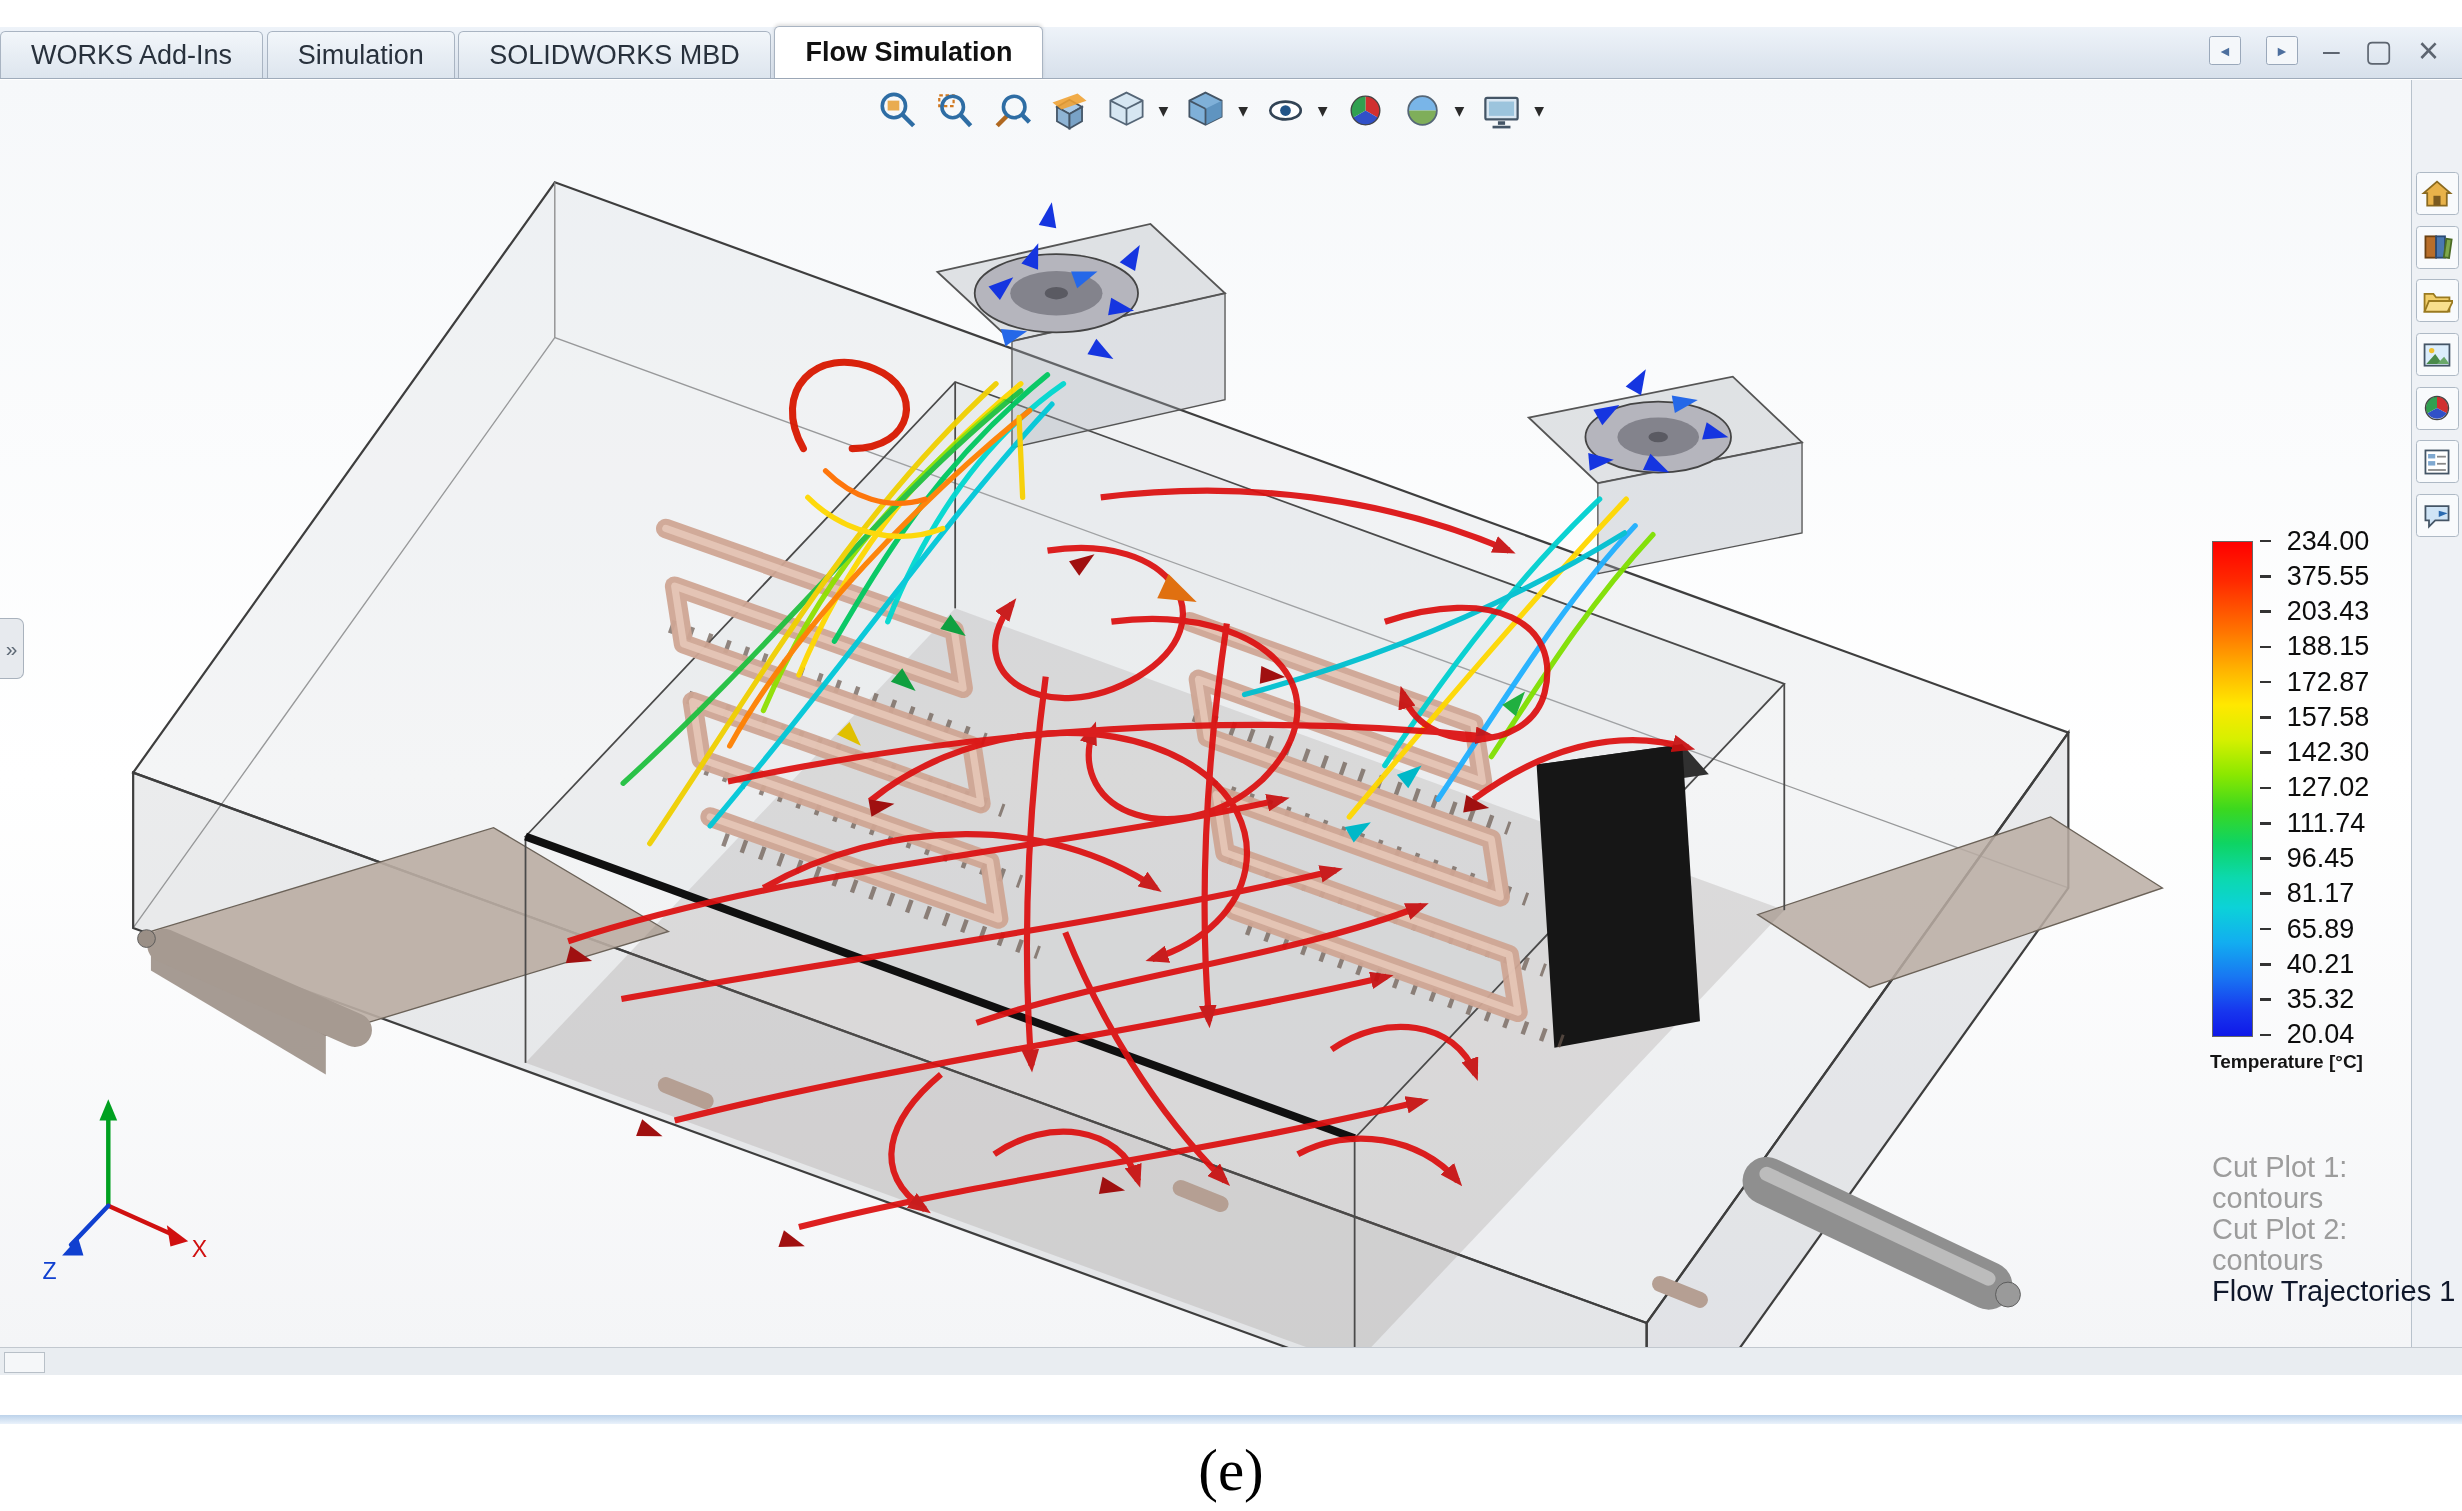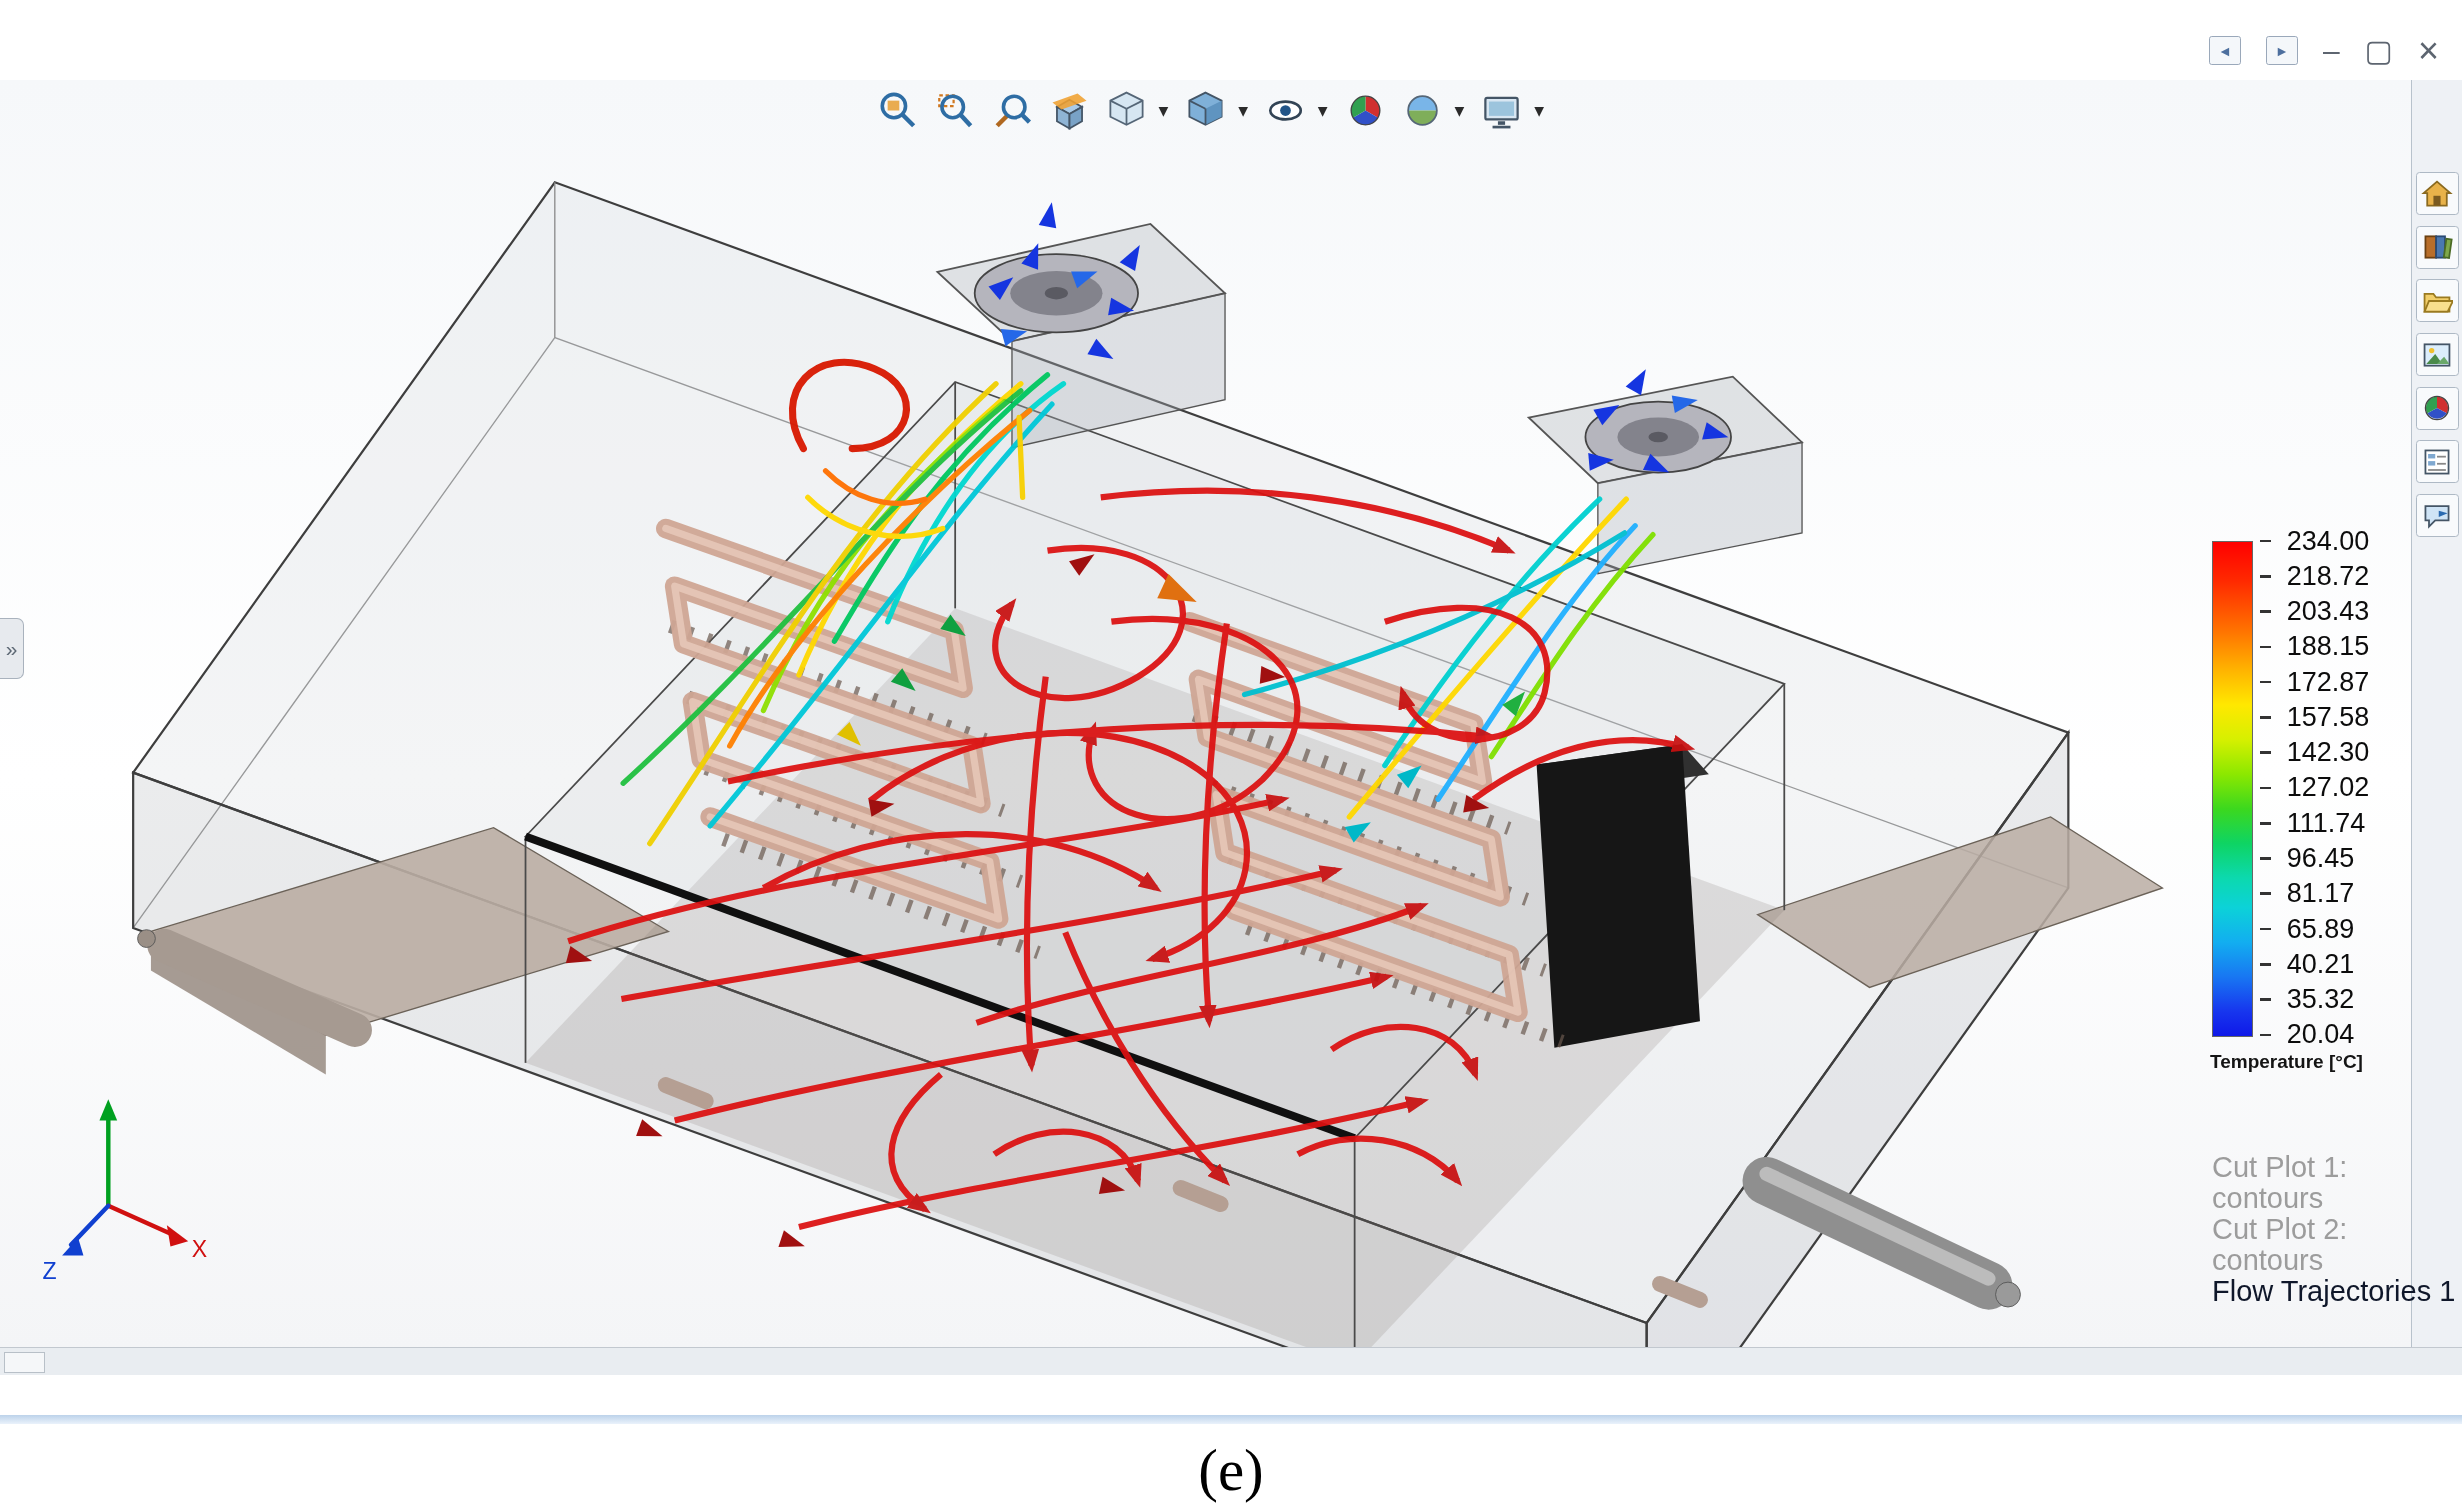--- a/index.html
+++ b/index.html
@@ -66,20 +66,34 @@
 
   
   #caption{left:0;top:1436px;width:2462px;text-align:center;font-family:"Liberation Serif",serif;
            font-size:59px;color:#000;}
 </style>
 </head>
 <body>
 
 <div id="page">
 
+  <div class="abs" id="tabbar">
+    <div class="tab">
+        <span>WORKS Add-Ins</span>
+      </div>
+    <div class="tab">
+        <span>Simulation</span>
+      </div>
+    <div class="tab">
+        <span>SOLIDWORKS MBD</span>
+      </div>
+    <div class="tab active">
+        <span>Flow Simulation</span>
+      </div>
+  </div>
 
   <div class="abs" id="winctl">
     <span class="wbox">◄</span>
     <span class="wbox">►</span>
     <span class="wglyph">–</span>
     <span class="wglyph">▢</span>
     <span class="wglyph" style="font-size:36px">×</span>
   </div>
 
   <div class="abs" id="viewport">
@@ -393,21 +407,21 @@
   </div>
 
   <div class="abs" id="legendbar"></div>
   <div class="abs" id="legendlabels">
     <div class="lrow">
         <span class="ltick"></span>
         <span>234.00</span>
       </div>
     <div class="lrow">
         <span class="ltick"></span>
-        <span>218.72</span>
+        <span>375.55</span>
       </div>
     <div class="lrow">
         <span class="ltick"></span>
         <span>203.43</span>
       </div>
     <div class="lrow">
         <span class="ltick"></span>
         <span>188.15</span>
       </div>
     <div class="lrow">

